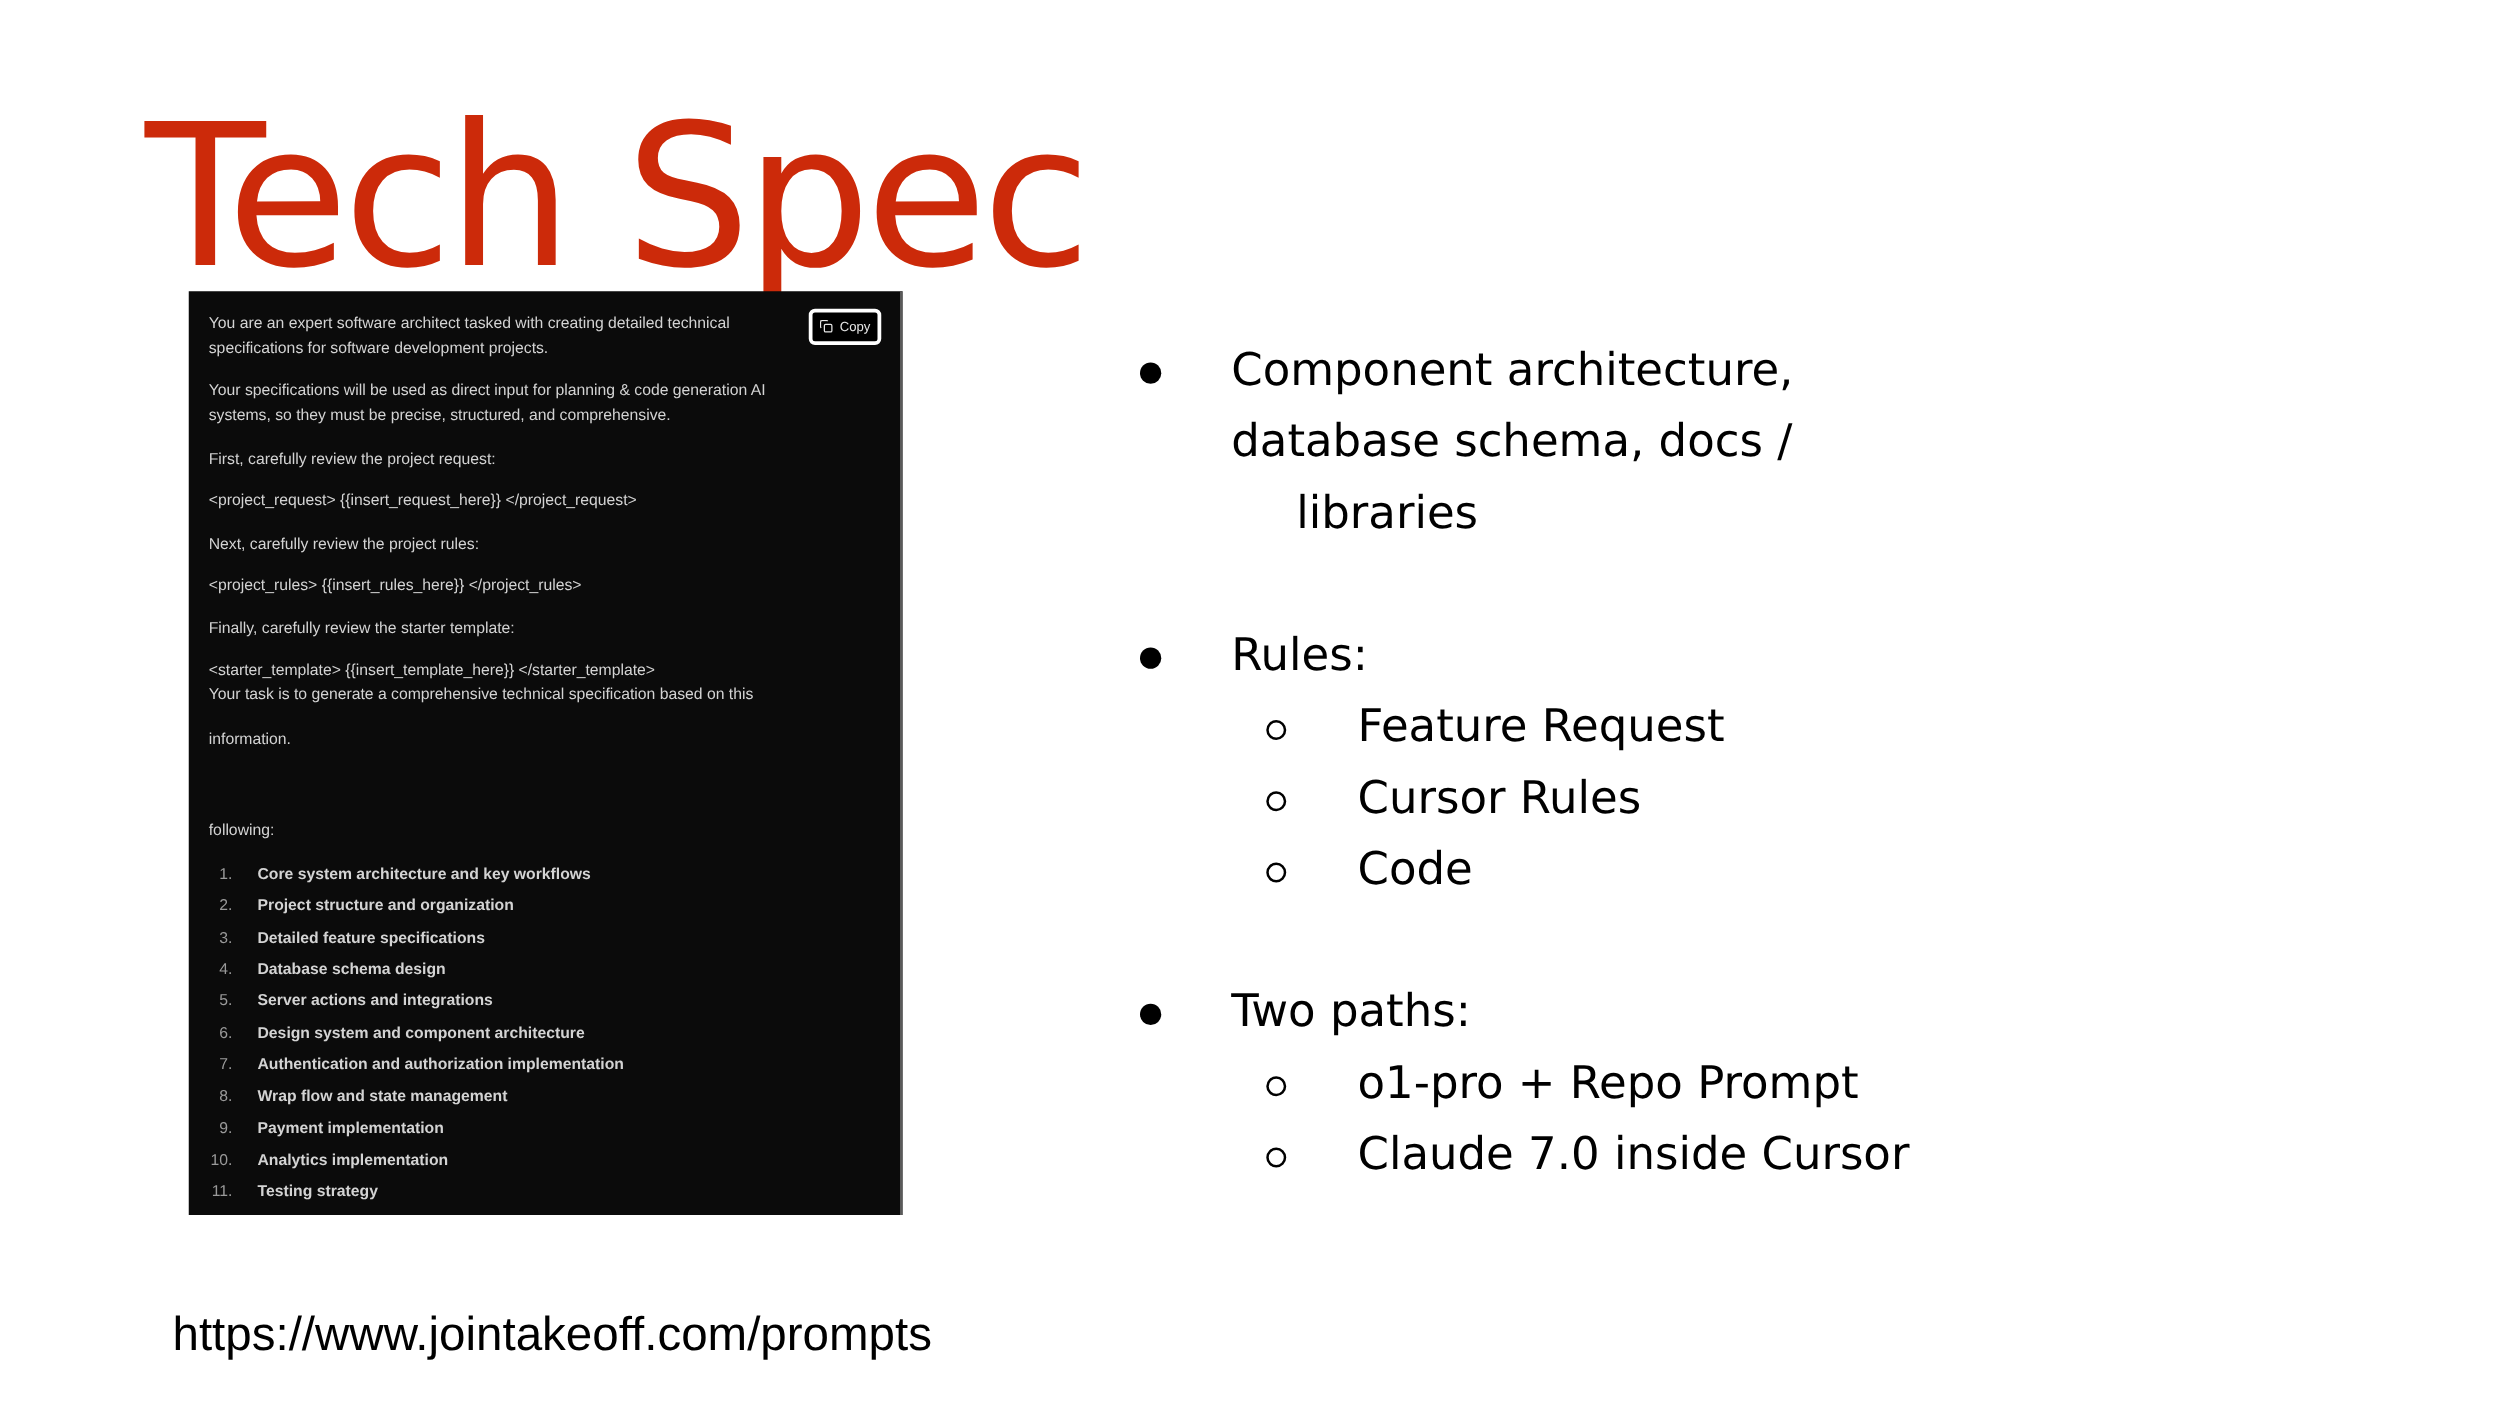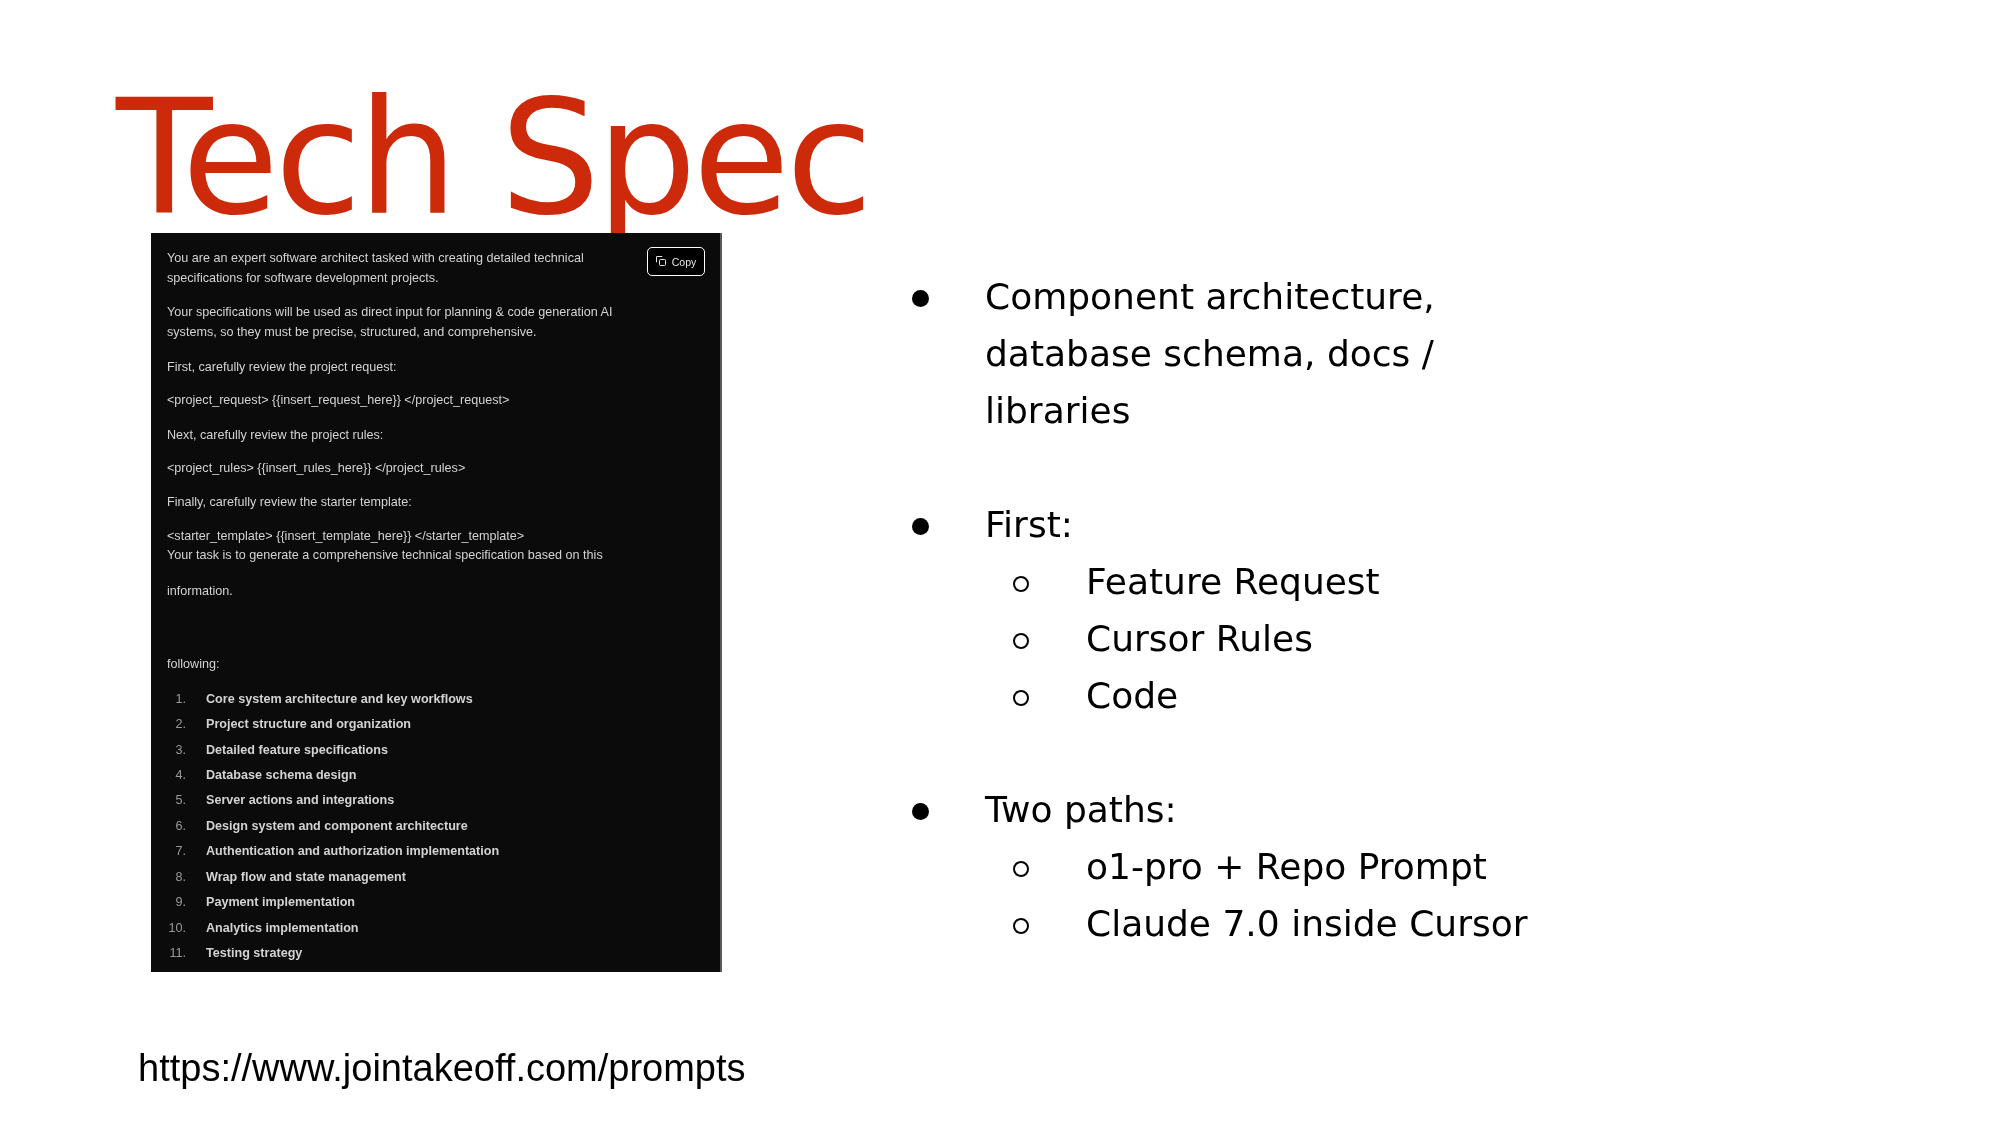--- a/index.html
+++ b/index.html
@@ -16,21 +16,21 @@
   .panel {
     position:absolute; left:151px; top:233px; width:571px; height:739px;
     background:#0b0b0b; border-right:2px solid #5a5a5a; box-sizing:border-box;
   }
   .ptext {
     position:absolute; left:16px; font-family:"Liberation Sans", sans-serif;
     font-size:12.6px; line-height:20px; color:#d3d3d3; white-space:nowrap;
   }
   .copy-btn {
     position:absolute; left:496px; top:14px; width:58px; height:29px;
-    background:#000; border:1px solid #ffffff; border-radius:5px; box-sizing:border-box;
+    background:#000; border:3px solid #ffffff; border-radius:5px; box-sizing:border-box;
     display:flex; align-items:center; justify-content:center; gap:5px;
     color:#e6e6e6; font-family:"Liberation Sans", sans-serif; font-size:10.5px; cursor:pointer;
   }
   .copy-icon { width:11px; height:11px; position:relative; }
   .copy-icon .a, .copy-icon .b {
     position:absolute; width:7px; height:7px; border:1.2px solid #e6e6e6; border-radius:1.5px; box-sizing:border-box;
   }
   .copy-icon .a { left:0; top:0; border-right-color:transparent; border-bottom-color:transparent; }
   .copy-icon .b { left:3px; top:3px; background:#000; }
   .li { position:absolute; left:0; font-family:"Liberation Sans", sans-serif; font-size:12.6px; line-height:20px; color:#d3d3d3; white-space:nowrap; }
@@ -123,24 +123,24 @@
         <span class="txt">Testing strategy</span>
       </div>
   </div>
 </div>
 
 <div class="bullets">
 
   <span class="dot" style="left:912px; top:290px"></span>
   <div class="b-line" style="left:985px; top:268px">Component architecture,</div>
   <div class="b-line" style="left:985px; top:325px">database schema, docs /</div>
-  <div class="b-line" style="left:985px; top:382px">libraries</div>
+  <div class="b-line" style="left:1037px; top:382px">libraries</div>
 
   <span class="dot" style="left:912px; top:518px"></span>
-  <div class="b-line" style="left:985px; top:496px">First:</div>
+  <div class="b-line" style="left:985px; top:496px">Rules:</div>
   <span class="ring" style="left:1013px; top:576px"></span>
   <div class="b-line" style="left:1086px; top:553px">Feature Request</div>
   <span class="ring" style="left:1013px; top:633px"></span>
   <div class="b-line" style="left:1086px; top:610px">Cursor Rules</div>
   <span class="ring" style="left:1013px; top:690px"></span>
   <div class="b-line" style="left:1086px; top:667px">Code</div>
 
   <span class="dot" style="left:912px; top:803px"></span>
   <div class="b-line" style="left:985px; top:781px">Two paths:</div>
   <span class="ring" style="left:1013px; top:861px"></span>

